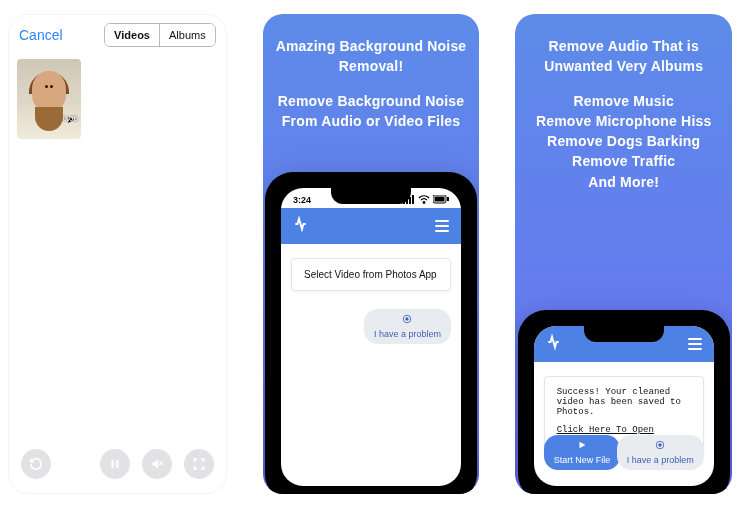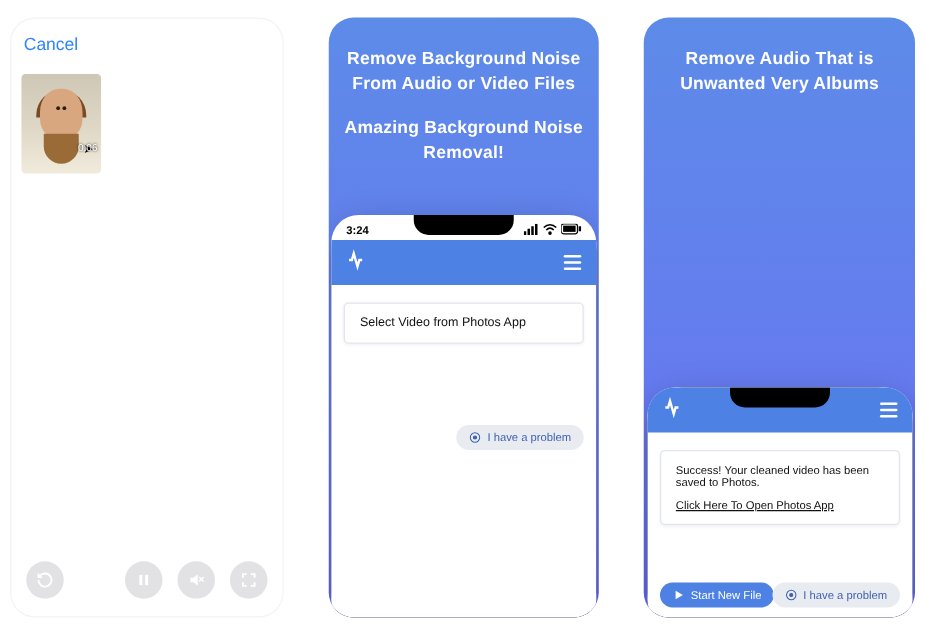--- a/index.html
+++ b/index.html
@@ -22,55 +22,59 @@
   .seg-btn.sel{font-weight:600;}
   .thumb{position:relative;margin:4px 0 0 8px;width:64px;height:80px;border-radius:4px;overflow:hidden;cursor:pointer;}
   .thumb-img{position:absolute;inset:0;}
   .thumb-dur{position:absolute;right:3px;bottom:16px;color:#fff;font-size:8px;text-shadow:0 0 2px #000;}
   .cursor{position:absolute;right:6px;bottom:14px;font-size:10px;color:#000;}
   .p1-foot{position:absolute;left:0;right:0;bottom:14px;display:flex;align-items:center;gap:12px;padding:0 12px;}
   .circbtn{width:30px;height:30px;border-radius:50%;background:#e2e2e5;display:flex;align-items:center;justify-content:center;color:#fff;cursor:pointer;}
   .circbtn svg{width:14px;height:14px;}
   .p1-spacer{flex:1;}
   
-  .phone{position:absolute;bottom:-8px;left:50%;transform:translateX(-50%);width:212px;background:#000;border-radius:28px;padding:0;box-shadow:0 10px 30px rgba(0,0,0,.25);}
+  .phone{position:absolute;bottom:-8px;left:50%;transform:translateX(-50%);width:212px;background:#000;border-radius:28px;padding:16px;box-shadow:0 10px 30px rgba(0,0,0,.25);}
   .phone-2{height:330px;}
   .phone-3{height:192px;}
   .phone-screen{background:#fff;border-radius:22px;height:100%;overflow:hidden;position:relative;}
   .notch{position:absolute;top:0;left:50%;transform:translateX(-50%);width:80px;height:16px;background:#000;border-bottom-left-radius:12px;border-bottom-right-radius:12px;z-index:5;}
   .statusbar{display:flex;align-items:center;justify-content:space-between;font-size:9px;font-weight:600;color:#000;padding:3px 12px 0;height:20px;}
   .sb-right{display:flex;gap:3px;align-items:center;}
   .appbar{background:#4d82e4;display:flex;align-items:center;justify-content:space-between;padding:8px 12px;height:36px;}
   .logo svg{width:18px;height:18px;}
   .hamb{display:flex;flex-direction:column;gap:3px;}
   .hamb span{display:block;width:14px;height:2px;background:#fff;border-radius:2px;}
   .ph-body{padding:14px 10px 0;}
   .opt{background:#fff;border:1px solid #e1e5ee;border-radius:4px;padding:10px 12px;font-size:10px;color:#111;font-weight:500;margin-bottom:10px;box-shadow:0 1px 3px rgba(0,0,0,.06);cursor:pointer;}
-  .chip{position:absolute;display:flex;align-items:flex-start;gap:5px;font-size:9px;border-radius:14px;padding:5px 10px;cursor:pointer;}
+  .chip{position:absolute;display:flex;align-items:center;gap:5px;font-size:9px;border-radius:14px;padding:5px 10px;cursor:pointer;flex-direction:column;}
   .chip-gray{background:#e8ecf1;color:#3f5fb0;}
   .chip-blue{background:#4d82e4;color:#fff;}
   .chip svg{width:10px;height:10px;}
-  .success-box{background:#fff;border:1px solid #e1e5ee;border-radius:4px;padding:10px 12px;font-size:9px;color:#111;box-shadow:0 1px 3px rgba(0,0,0,.06);}
+  .success-box{background:#fff;border:1px solid #e1e5ee;border-radius:4px;padding:10px 12px;font-size:9px;color:#111;box-shadow:0 1px 3px rgba(0,0,0,.06);font-family:Liberation Mono, monospace;}
   .success-link{margin-top:8px;text-decoration:underline;color:#111;cursor:pointer;}
   
   .portrait{position:absolute;inset:0;background:linear-gradient(180deg,#cfc7b6 0%,#e0d8c6 55%,#f1ebdc 100%);}
   .face{position:absolute;left:50%;top:40%;width:34px;height:40px;background:#d8a77f;border-radius:46% 46% 40% 40%;transform:translate(-50%,-50%);}
   .hair{position:absolute;left:50%;top:16%;width:40px;height:22px;background:#7a4b22;border-top-left-radius:20px;border-top-right-radius:20px;transform:translateX(-50%);}
   .beard{position:absolute;left:50%;top:60%;width:28px;height:24px;background:#9a6b36;border-radius:0 0 14px 14px;transform:translateX(-50%);}
   .eyeL,.eyeR{position:absolute;width:3px;height:3px;background:#2a1b10;border-radius:50%;top:36%;}
   .eyeL{left:38%;} .eyeR{right:38%;}
 </style>
 </head>
 <body>
 
 <div class="stage">
 
   <div class="panel panel-1">
     <div class="p1-top">
       <span class="p1-cancel">Cancel</span>
+      <div class="seg">
+        <span class="seg-btn sel">Videos</span>
+        <span class="seg-btn">Albums</span>
+      </div>
     </div>
     <div class="thumb">
       <div class="thumb-img">
         <div class="portrait">
           <div class="hair"></div>
           <div class="face">
             <div class="eyeL"></div>
               <div class="eyeR"></div>
           </div>
           <div class="beard"></div>
@@ -103,22 +107,22 @@
       <div class="circbtn">
         <svg viewBox="0 0 24 24" fill="none" stroke="#fff" stroke-width="2.6">
             <path d="M4 9V4h5M20 9V4h-5M4 15v5h5M20 15v5h-5"></path>
           </svg>
       </div>
     </div>
   </div>
 
   <div class="panel panel-2 promo">
     <div class="promo-text">
+      <p>Amazing Background Noise Removal!</p>
       <p>Remove Background Noise From Audio or Video Files</p>
-      <p>Amazing Background Noise Removal!</p>
     </div>
     <div class="phone phone-2">
       <div class="phone-screen">
         <div class="notch"></div>
         <div class="statusbar">
           <span>3:24</span>
           <span class="sb-right">
             <svg width="12" height="9" viewBox="0 0 12 9">
                 <rect x="0" y="6" width="2" height="3" fill="#000"></rect>
                 <rect x="3" y="4" width="2" height="5" fill="#000"></rect>
@@ -159,20 +163,25 @@
             </svg>
           <span>I have a problem</span>
         </div>
       </div>
     </div>
   </div>
 
   <div class="panel panel-3 promo">
     <div class="promo-text">
       <p>Remove Audio That is Unwanted Very Albums</p>
+      <p style="white-space:pre-line">Remove Music
+Remove Microphone Hiss
+Remove Dogs Barking
+Remove Traffic
+And More!</p>
     </div>
     <div class="phone phone-3">
       <div class="phone-screen">
         <div class="notch"></div>
         <div class="appbar">
           <span class="logo">
             <svg viewBox="0 0 24 24" fill="none" stroke="#fff" stroke-width="2.5">
                 <path d="M3 12h3l2-7 4 14 2-7h3"></path>
               </svg>
           </span>

